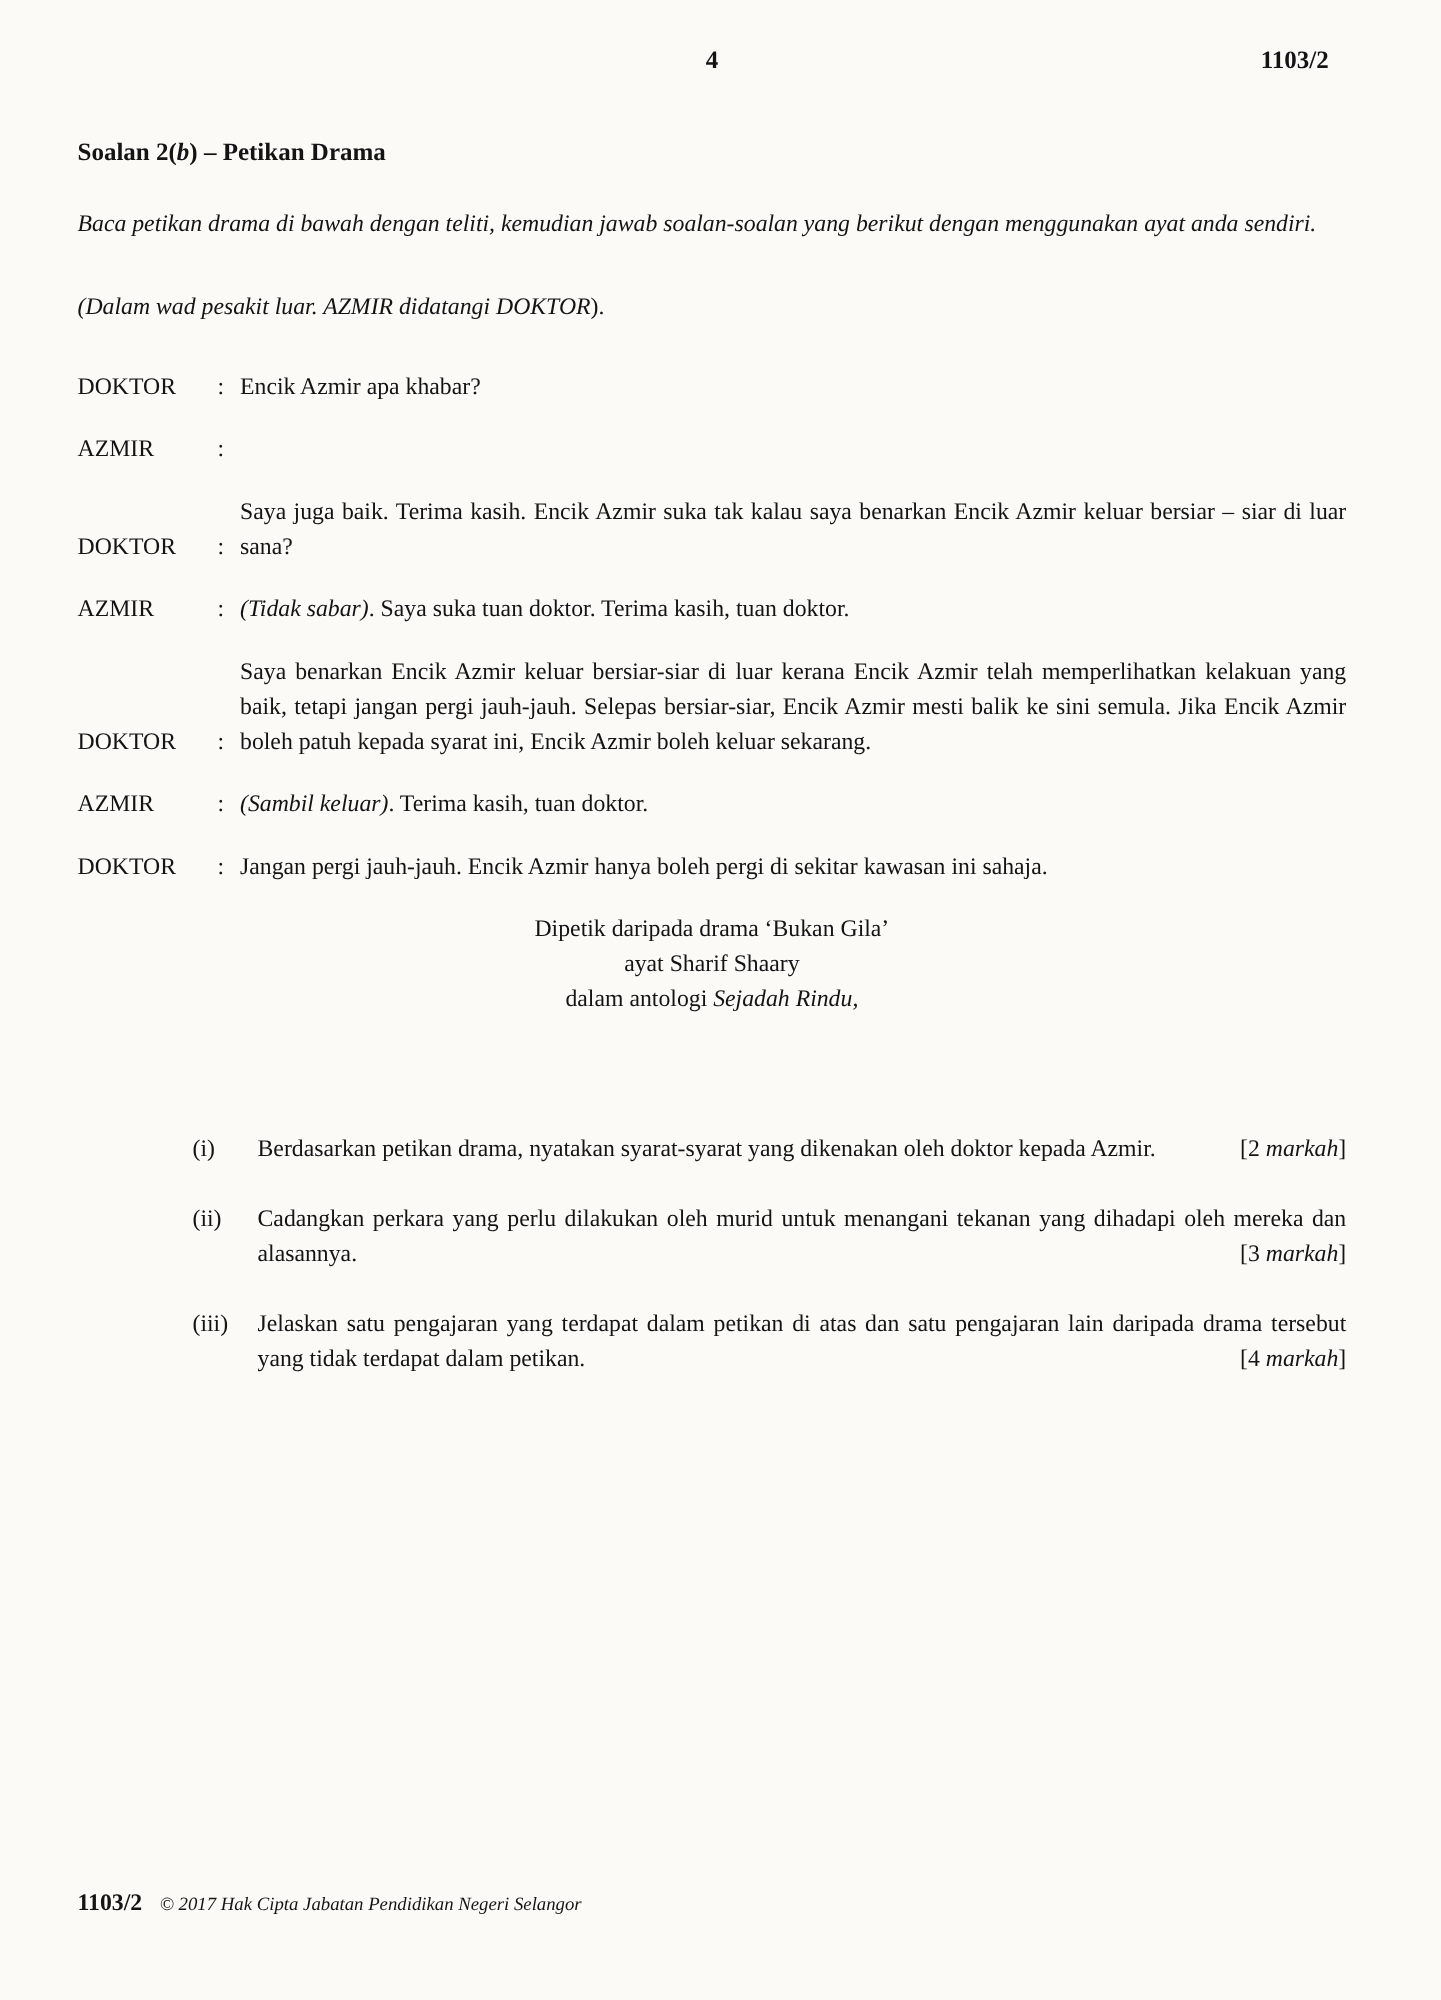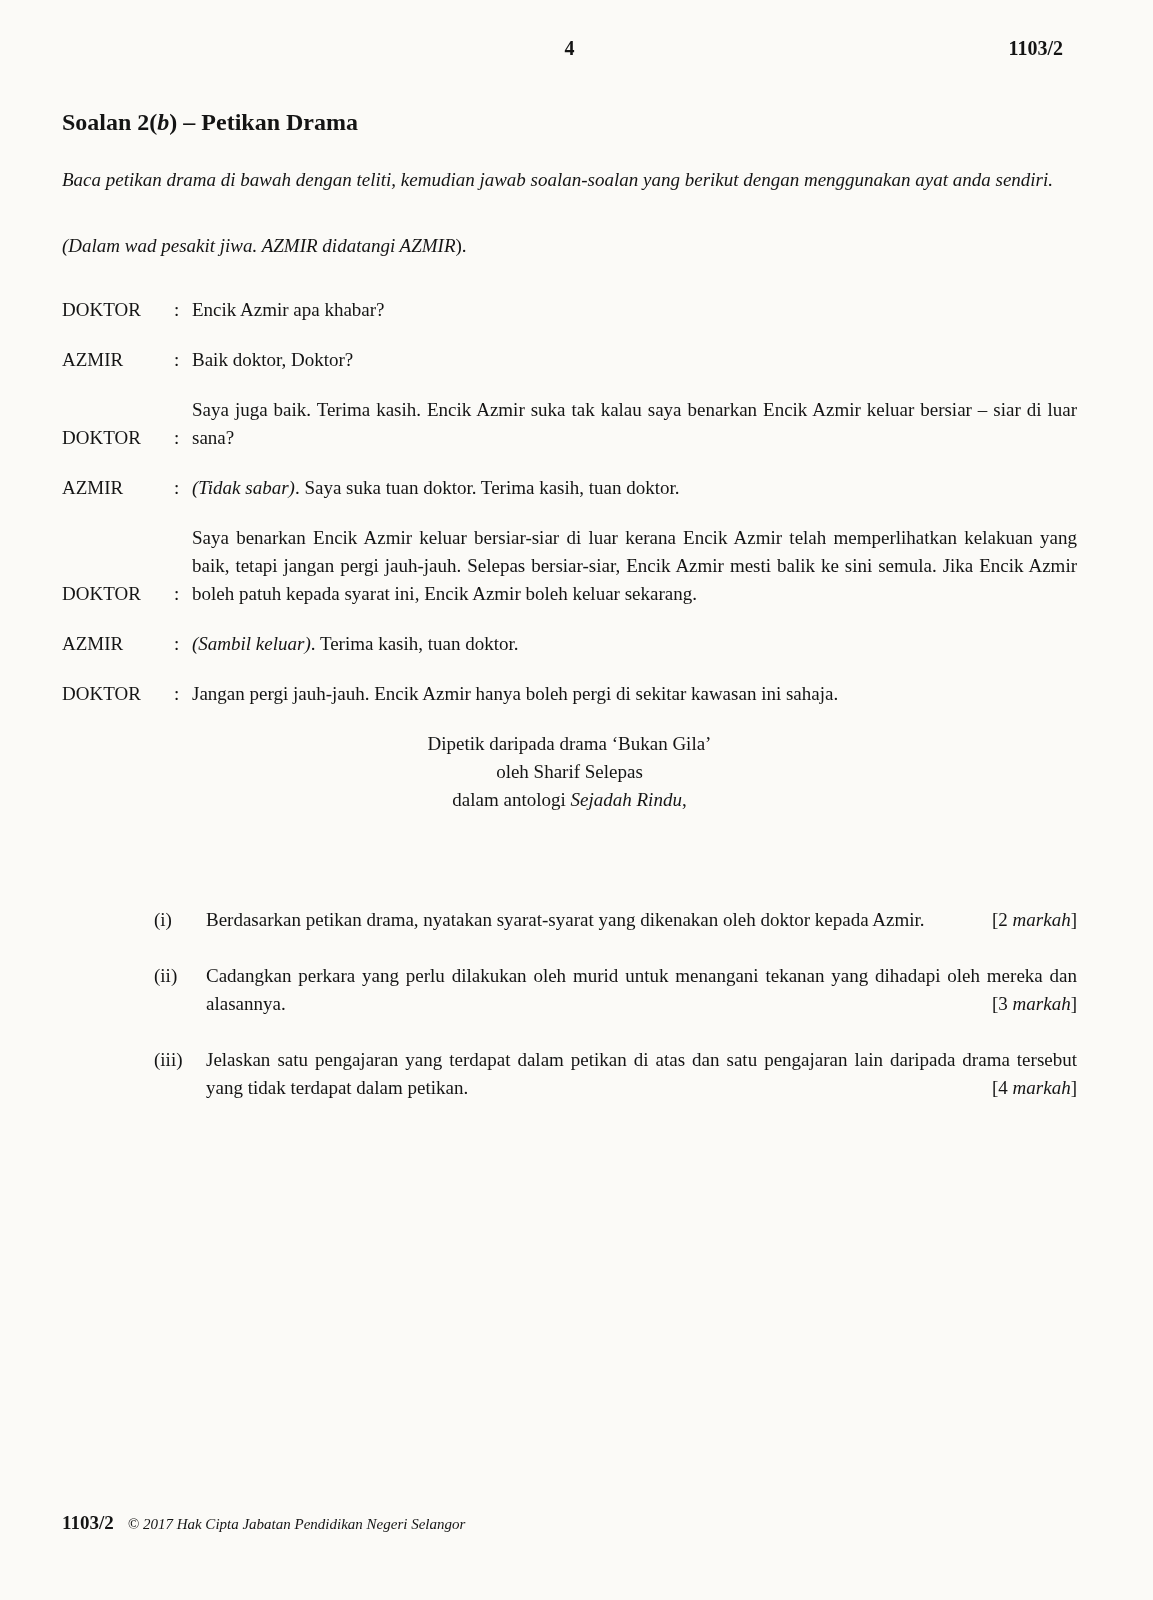--- a/index.html
+++ b/index.html
@@ -33,21 +33,21 @@
   }
   .paper-code {
     position: absolute;
     right: 14px;
     top: 0;
     font-weight: 700;
     font-size: 20px;
   }
   .section-title {
     margin: 44px 0 0 0;
-    font-size: 24px;
+    font-size: 20px;
     font-weight: 700;
   }
   .instructions {
     margin: 30px 0 0 0;
     font-style: italic;
     text-align: justify;
   }
   .stage-direction {
     margin: 38px 0 0 0;
   }
@@ -129,34 +129,33 @@
 
   <div class="page-header">
     <span class="page-number">4</span>
     <span class="paper-code">1103/2</span>
   </div>
 
   <h1 class="section-title"><span>Soalan 2(</span><i>b</i><span>) – Petikan Drama</span></h1>
 
   <p class="instructions">Baca petikan drama di bawah dengan teliti, kemudian jawab soalan-soalan yang berikut dengan menggunakan ayat anda sendiri.</p>
 
-  <p class="stage-direction"><i>(Dalam wad pesakit jiwa. AZMIR didatangi AZMIR</i><span>).</span></p>
+  <p class="stage-direction"><i>(Dalam wad pesakit luar. AZMIR didatangi DOKTOR</i><span>).</span></p>
 
   <div class="dialogue">
 
     <div class="dialogue-line">
       <span class="speaker">DOKTOR</span>
       <span class="colon">:</span>
       <div class="speech"><i></i><span>Encik Azmir apa khabar?</span></div>
     </div>
 
     <div class="dialogue-line">
       <span class="speaker">AZMIR</span>
       <span class="colon">:</span>
-      <div class="speech"><i></i><span>Baik doktor, Doktor?</span></div>
     </div>
 
     <div class="dialogue-line">
       <span class="speaker">DOKTOR</span>
       <span class="colon">:</span>
       <div class="speech"><i></i><span>Saya juga baik. Terima kasih. Encik Azmir suka tak kalau saya benarkan Encik Azmir keluar bersiar – siar di luar sana?</span></div>
     </div>
 
     <div class="dialogue-line">
       <span class="speaker">AZMIR</span>
@@ -179,21 +178,21 @@
     <div class="dialogue-line">
       <span class="speaker">DOKTOR</span>
       <span class="colon">:</span>
       <div class="speech"><i></i><span>Jangan pergi jauh-jauh. Encik Azmir hanya boleh pergi di sekitar kawasan ini sahaja.</span></div>
     </div>
 
   </div>
 
   <div class="attribution">
     <p>Dipetik daripada drama ‘Bukan Gila’</p>
-    <p>oleh Sharif Selepas</p>
+    <p>ayat Sharif Shaary</p>
     <p><span>dalam antologi </span><i>Sejadah Rindu</i><span>,</span></p>
   </div>
 
   <div class="questions">
 
     <div class="question">
       <span class="q-label">(i)</span>
       <div class="q-body">
         <p><span>Berdasarkan petikan drama, nyatakan syarat-syarat yang dikenakan oleh doktor kepada Azmir.</span><span class="marks"><span>[2 </span><i>markah</i><span>]</span></span></p>
       </div>

